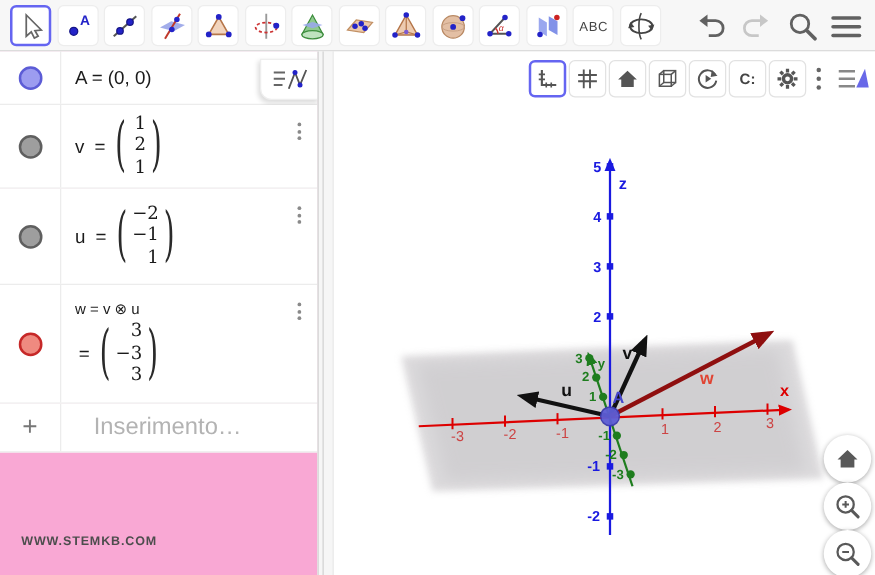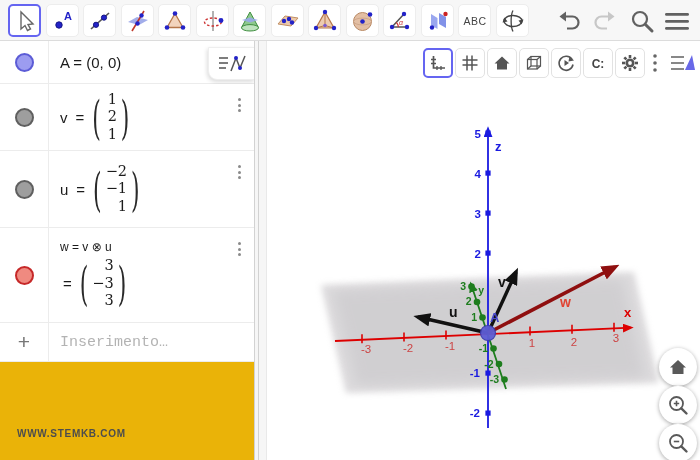--- a/index.html
+++ b/index.html
@@ -6,36 +6,36 @@
   html,body { width:700px; height:460px; }
   body { position:relative; font-family:"Liberation Sans",sans-serif; background:#fff; overflow:hidden; }
 
   
   .toolbar { position:absolute; left:0; top:0; width:700px; height:41px; background:#f7f7f7; border-bottom:1px solid #dcdcdc; z-index:6; }
   .tool { position:absolute; top:4px; width:33px; height:33px; background:#fff; border:1px solid #ededed; border-radius:5px; display:flex; align-items:center; justify-content:center; cursor:pointer; }
   .tool.selected { border:2px solid var(--accent,#6565f1); }
   .nav-btn { position:absolute; top:7px; width:28px; height:28px; background:none; border:none; display:flex; align-items:center; justify-content:center; cursor:pointer; }
 
   
-  .sidebar { position:absolute; left:0; top:41px; width:254px; bottom:0; background:#eab308; z-index:4; }
+  .sidebar { position:absolute; left:0; top:41px; width:254px; bottom:0; background:#f9a8d4; z-index:4; }
   .arow { position:absolute; left:0; width:254px; border-bottom:1px solid #ececec; display:flex; background:#fff; }
   .vis-col { width:49px; flex:none; border-right:1px solid #ececec; display:flex; align-items:center; justify-content:center; }
   .vis-dot { width:19px; height:19px; border-radius:50%; border:2px solid #777; background:#ccc; cursor:pointer; }
   .row-content { flex:1; display:flex; align-items:center; padding-left:11px; font-size:15px; color:#1b1b1b; }
   .expr { display:flex; align-items:center; gap:8px; }
   .eqsign { color:#1b1b1b; }
   .matrix { display:flex; align-items:center; }
   .paren { display:inline-block; font-family:"DejaVu Serif",serif; font-size:22px; color:#2a2a2a; transform:scaleY(2.15); font-weight:400; }
   .mcol { display:flex; flex-direction:column; align-items:flex-end; font-family:"DejaVu Serif",serif; font-size:14.5px; line-height:17.5px; color:#1b1b1b; padding:0 4px; min-width:20px; }
   .two-line { display:flex; flex-direction:column; align-items:flex-start; gap:3px; }
   .def-line { font-size:12px; color:#1b1b1b; }
   .kebab { position:absolute; right:13px; display:flex; flex-direction:column; gap:2.5px; background:none; border:none; cursor:pointer; }
   .kebab i { width:3px; height:3px; border-radius:50%; background:#8a8a8a; }
   .row-action { position:absolute; right:-1px; top:6px; width:47px; height:33px; background:#fff; border:1px solid #eee; border-radius:0 0 0 9px; box-shadow:-1px 2px 4px rgba(0,0,0,.14); display:flex; align-items:center; justify-content:center; cursor:pointer; }
-  .input-field { border:none; outline:none; font-size:15px; color:#333; width:170px; font-family:Liberation Mono, monospace; background:transparent; }
+  .input-field { border:none; outline:none; font-size:19px; color:#333; width:170px; font-family:Liberation Sans, sans-serif; background:transparent;margin-left:15px; }
   .input-field::placeholder { color:#b3b3b3; }
   .plus { font-size:21px; color:#777; font-weight:400; }
   .watermark { position:absolute; left:17px; top:387px; font-size:10px; letter-spacing:.7px; color:#4d4d4d;font-weight:bold; }
 
   
   .splitter { position:absolute; left:254px; top:41px; width:13px; bottom:0; background:#f6f6f6; border-left:1px solid #d2d2d2; cursor:col-resize; z-index:5; }
   .splitter::before { content:""; position:absolute; left:3px; top:0; bottom:0; width:1px; background:#d2d2d2; }
   .splitter::after { content:""; position:absolute; right:0; top:0; bottom:0; width:1px; background:#e9e9e9; }
 
   

